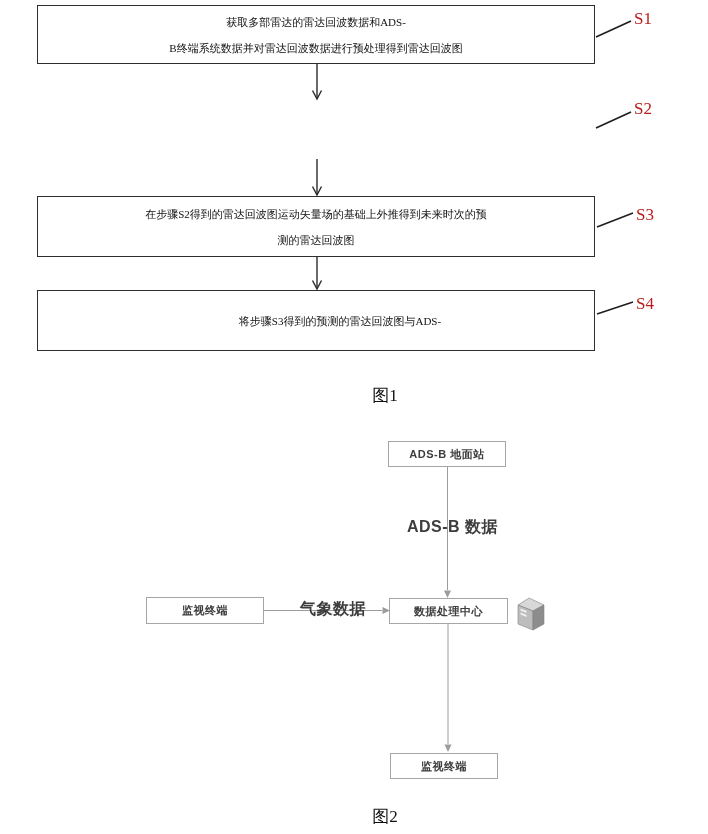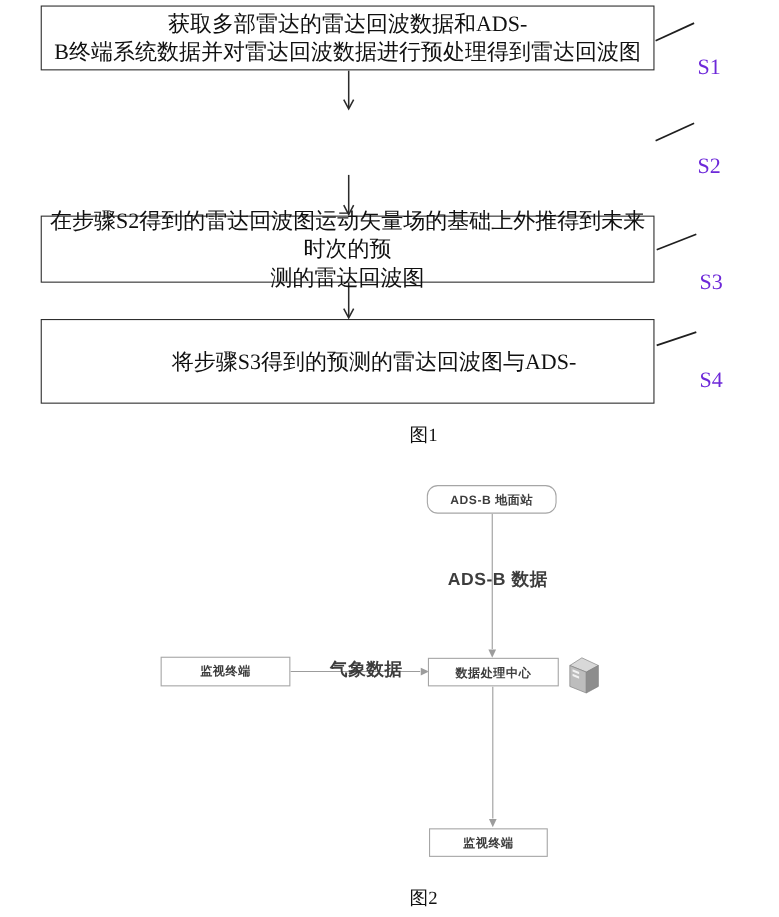--- a/index.html
+++ b/index.html
@@ -7,46 +7,46 @@
     position:relative; width:708px; height:834px; background:#ffffff;
     font-family:"Liberation Serif","DejaVu Serif",serif; overflow:hidden;
   }
   .overlay { position:absolute; left:0; top:0; width:708px; height:834px; pointer-events:none; }
 
   
   .f1box {
     position:absolute; box-sizing:border-box; width:558px;
     border:1.5px solid #2e2e2e; background:#ffffff;
     display:flex; flex-direction:column; justify-content:center; align-items:center;
-    text-align:center; font-size:20px; line-height:26px; color:#101010;
+    text-align:center; font-size:11px; line-height:26px; color:#101010;
   }
   #box-s1 { left:37px; top:5px;   height:59px; }
   #box-s2 { left:37px; top:100px; height:59px; }
   #box-s3 { left:37px; top:196px; height:61px; }
-  #box-s4 { left:37px; top:290px; height:77px;padding-left:48px; }
+  #box-s4 { left:37px; top:290px; height:61px;padding-left:48px; }
 
-  .slabel { position:absolute; font-size:20px; color:#6d28d9;margin-top:41px; }
+  .slabel { position:absolute; font-size:17px; color:#b91c1c; }
   #slabel-s1 { left:634px; top:9px; }
   #slabel-s2 { left:634px; top:99px; }
   #slabel-s3 { left:636px; top:205px; }
   #slabel-s4 { left:636px; top:294px; }
 
   .figcap { position:absolute; left:0; width:690px; text-align:center; font-size:17px; color:#111111;padding-left:40px; }
   #cap-fig1 { top:384px; }
   #cap-fig2 { top:805px; }
 
   
   .f2box {
     position:absolute; box-sizing:border-box;
     border:1px solid #a6a6a6; background:#ffffff;
     display:flex; align-items:center; justify-content:center;
     font-family:"Liberation Sans","DejaVu Sans",sans-serif; font-weight:bold;
     font-size:11px; color:#3d3d3d; letter-spacing:0.5px;
   }
-  #node-adsb    { left:388px; top:441px; width:118px; height:26px;border-radius:10px; }
+  #node-adsb    { left:388px; top:441px; width:118px; height:26px; }
   #node-radar   { left:146px; top:597px; width:118px; height:27px; }
   #node-center  { left:389px; top:598px; width:119px; height:26px; }
   #node-monitor { left:390px; top:753px; width:108px; height:26px; }
 
   .f2label {
     position:absolute; font-family:"Liberation Sans","DejaVu Sans",sans-serif;
     font-weight:bold; font-size:16px; color:#3d3d3d; text-align:center; letter-spacing:0.5px;
   }
   #label-adsb-data    { left:405px; top:517px; width:95px; }
   #label-weather-data { left:300px; top:599px; width:66px; }

